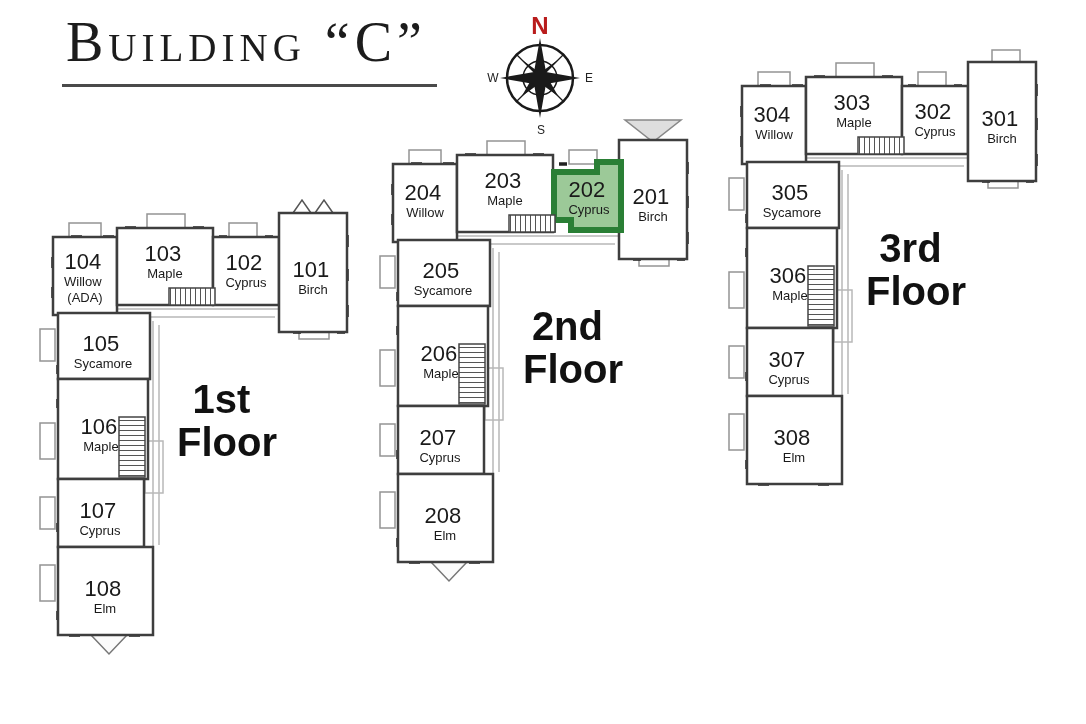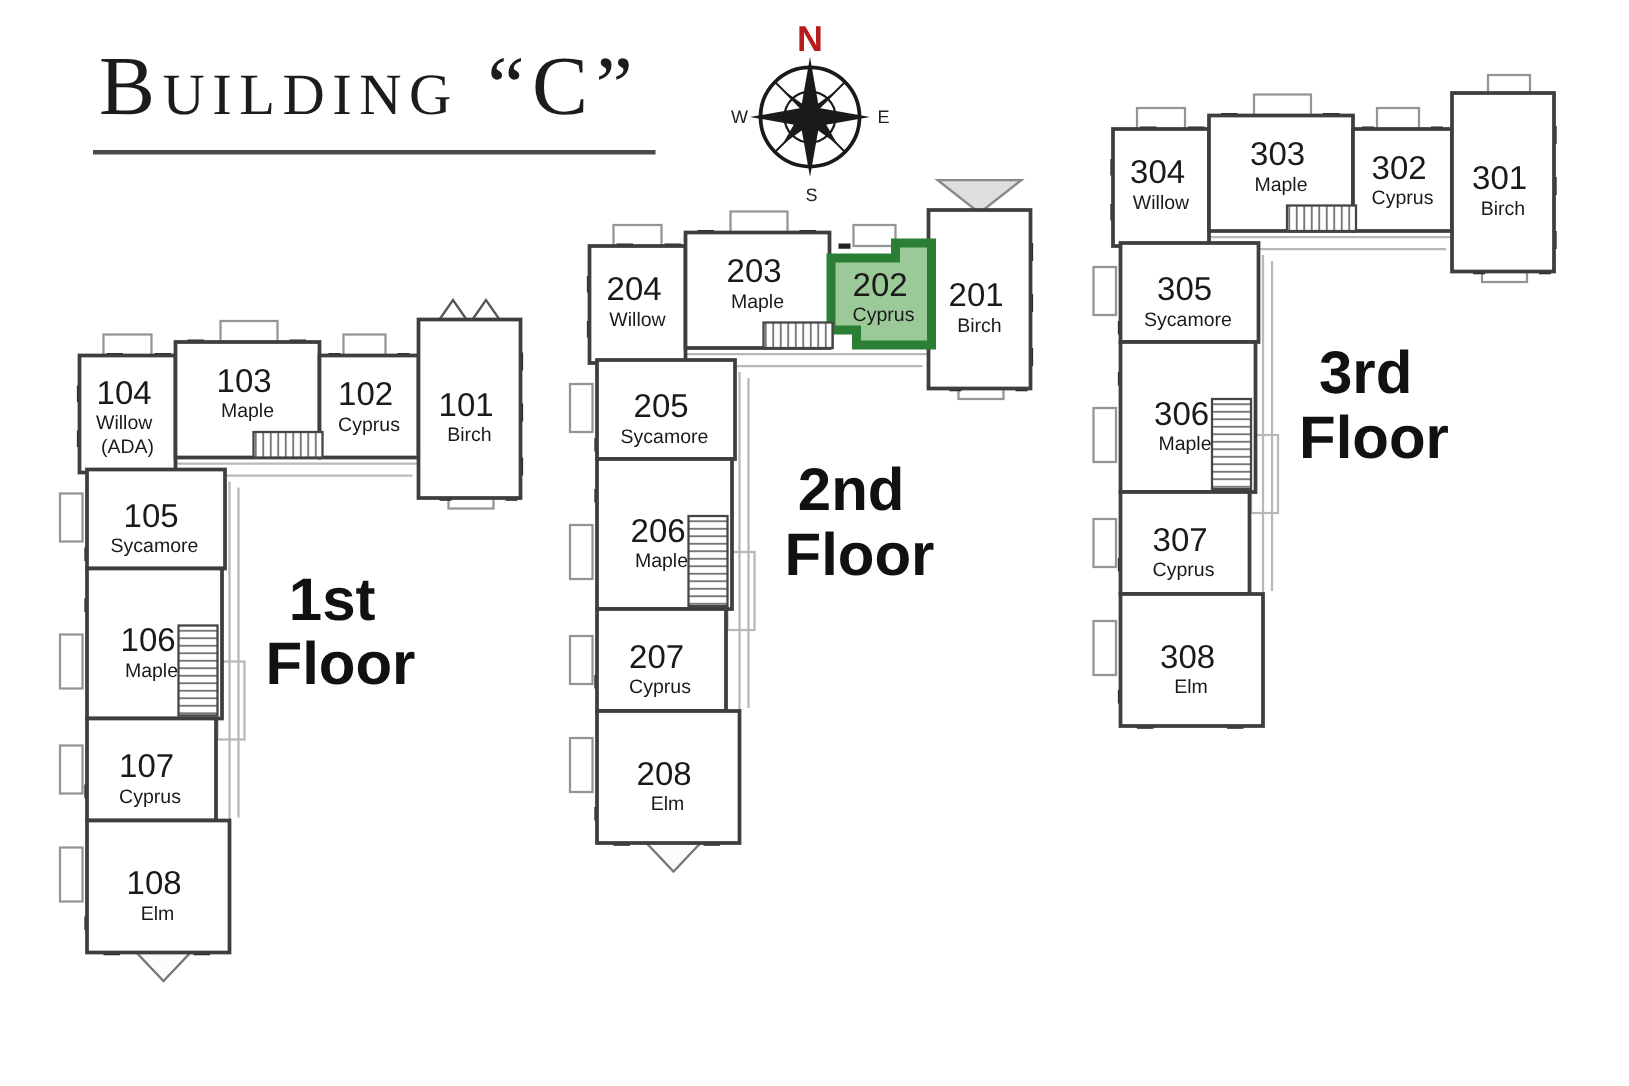--- a/index.html
+++ b/index.html
@@ -1,19 +1,19 @@
 <!DOCTYPE html>
 <html><head>
 <meta charset="utf-8">
 <style>
   html,body{margin:0;padding:0;background:#ffffff;}
   #canvas{position:relative;width:1086px;height:724px;background:#ffffff;overflow:hidden;
           font-family:"Liberation Sans",sans-serif;}
   
-  .title{position:absolute;left:62px;top:28px;font-family:"Liberation Serif",serif;
+  .title{position:absolute;left:62px;top:12px;font-family:"Liberation Serif",serif;
          font-variant:small-caps;font-size:56px;color:#1c1c1c;letter-spacing:5px;
          padding:0 10px 10px 4px;border-bottom:3px solid #4a4a4a;line-height:1.1;}
   
   .compass{position:absolute;left:486px;top:8px;}
   .compass .dir{font-family:"Liberation Sans",sans-serif;font-size:12px;fill:#222;}
   .compass .north{font-family:"Liberation Sans",sans-serif;font-size:24px;font-weight:bold;}
   
   .plan{position:absolute;left:0;top:0;}
   .room{fill:#ffffff;stroke:#3e3e3e;stroke-width:2.5;}
   .hl{stroke:#2a7f35;stroke-width:6;}

